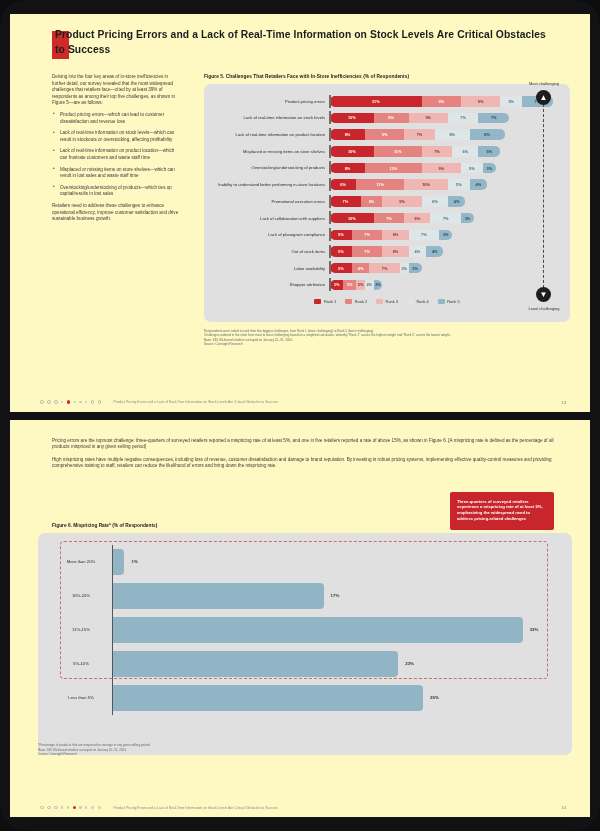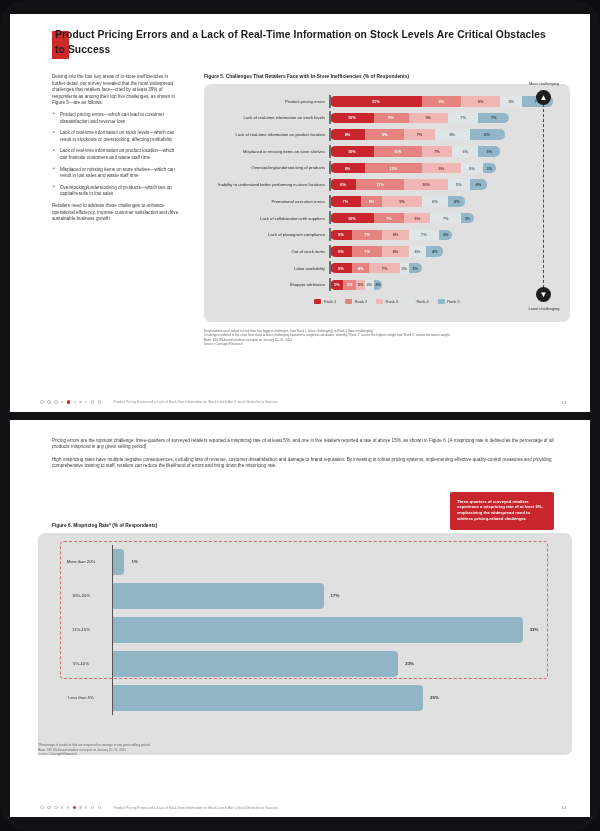--- a/index.html
+++ b/index.html
@@ -12,21 +12,21 @@
   .device {
     width:600px; height:831px;
     background:#121214;
     border-radius:26px;
     padding:14px 10px;
     position:relative;
     display:flex; flex-direction:column;
     gap:8px;
   }
   .page {
-    background:#ffffff;
+    background:#fef9c3;
     flex:1 1 auto;
     position:relative;
     overflow:hidden;
   }
   .page-inner { position:absolute; inset:0; }
 
   
   .p1 { }
   .title-wrap {
     position:absolute; left:42px; top:14px; right:38px;

